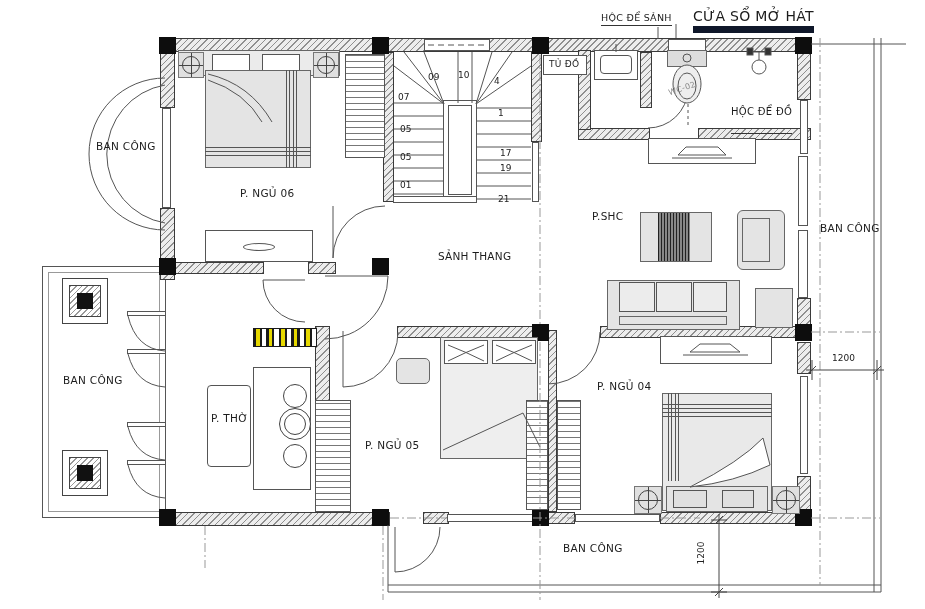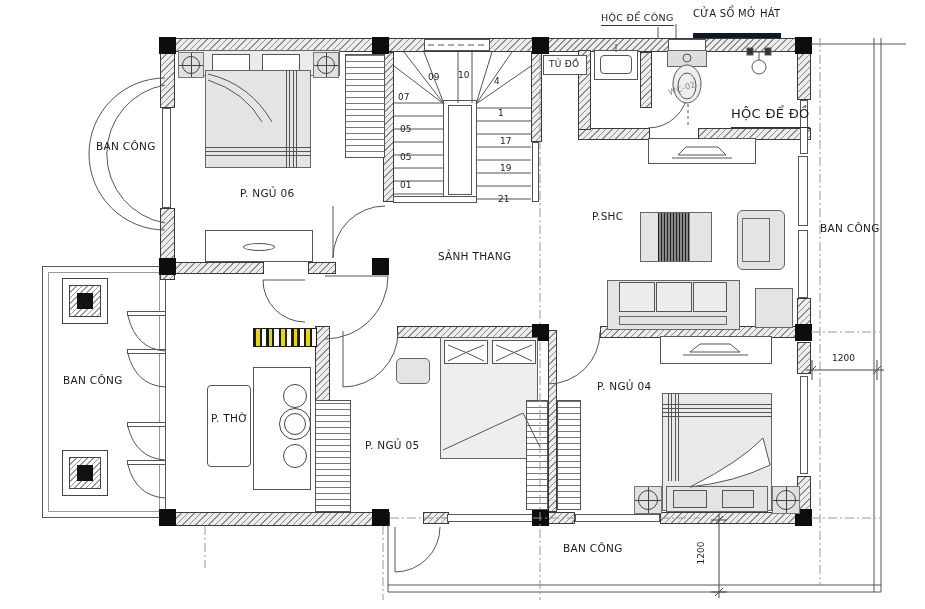--- a/index.html
+++ b/index.html
@@ -100,21 +100,21 @@
   <div class="abs" style="left:448px;top:105px;width:24px;height:90px;border:1px solid #555;z-index:5"></div>
   <div class="thin" style="left:393px;top:196px;width:84px;height:7px"></div>
   <span class="num" style="left:400px;top:180px">01</span>
   <span class="num" style="left:400px;top:152px">05</span>
   <span class="num" style="left:400px;top:124px">05</span>
   <span class="num" style="left:398px;top:92px">07</span>
   <span class="num" style="left:428px;top:72px">09</span>
   <span class="num" style="left:458px;top:70px">10</span>
   <span class="num" style="left:494px;top:76px">4</span>
   <span class="num" style="left:498px;top:108px">1</span>
-  <span class="num" style="left:500px;top:136px">17</span>
+  <span class="num" style="left:500px;top:148px">17</span>
   <span class="num" style="left:500px;top:163px">19</span>
   <span class="num" style="left:498px;top:194px">21</span>
 
   <div class="furn" style="left:178px;top:50px;width:162px;height:26px;background:#ebebeb"></div>
   <div class="ccross" style="left:178px;top:52px;width:24px;height:24px"></div>
   <div class="ccross" style="left:313px;top:52px;width:24px;height:24px"></div>
   <div class="furnw" style="left:212px;top:54px;width:38px;height:17px"></div>
   <div class="furnw" style="left:262px;top:54px;width:38px;height:17px"></div>
   <div class="furn" style="left:205px;top:70px;width:106px;height:98px"></div>
   <div class="band-v" style="left:286px;top:70px;width:12px;height:98px"></div>
@@ -159,24 +159,24 @@
   <div class="furnw" style="left:656px;top:282px;width:36px;height:30px;background:#ececec"></div>
   <div class="furnw" style="left:693px;top:282px;width:34px;height:30px;background:#ececec"></div>
   <div class="abs" style="left:619px;top:316px;width:108px;height:9px;border:1px solid #666;z-index:5"></div>
   <div class="furn" style="left:755px;top:288px;width:38px;height:40px"></div>
 
   <div class="thin" style="left:543px;top:55px;width:44px;height:20px"></div>
   <div class="furnw" style="left:594px;top:50px;width:44px;height:30px"></div>
   <div class="abs" style="left:600px;top:55px;width:32px;height:19px;border:1px solid #555;border-radius:4px;z-index:5"></div>
   <div class="furn" style="left:667px;top:50px;width:40px;height:17px;background:#ddd"></div>
 
-  <span class="lbl" style="left:601px;top:12px;font-size:9.5px;border-bottom:1px solid #333;padding-bottom:2px">HỘC ĐỂ CÔNG</span>
-  <span class="lbl" style="left:693px;top:8px;font-size:10px;border-bottom:5px solid #0f172a;padding-bottom:14px">CỬA SỔ MỞ HÁT</span>
+  <span class="lbl" style="left:601px;top:12px;font-size:9.5px;border-bottom:1px solid #333;padding-bottom:2px">HỘC ĐỂ SẢNH</span>
+  <span class="lbl" style="left:693px;top:8px;font-size:14px;border-bottom:7px solid #0f172a;padding-bottom:2px">CỬA SỔ MỞ HÁT</span>
   <span class="lbl" style="left:549px;top:59px;font-size:9px">TỦ ĐỒ</span>
-  <span class="lbl" style="left:731px;top:106px;font-size:13px;border-bottom:1px solid #333;padding-bottom:6px">HỘC ĐỂ ĐỒ</span>
+  <span class="lbl" style="left:731px;top:106px;font-size:10px;border-bottom:1px solid #333;padding-bottom:16px">HỘC ĐỂ ĐỒ</span>
   <span class="lbl" style="left:668px;top:84px;font-size:8px;color:#888;transform:rotate(-18deg)">WC-02</span>
   <span class="lbl" style="left:96px;top:140px">BAN CÔNG</span>
   <span class="lbl" style="left:63px;top:374px">BAN CÔNG</span>
   <span class="lbl" style="left:820px;top:222px">BAN CÔNG</span>
   <span class="lbl" style="left:563px;top:542px">BAN CÔNG</span>
   <span class="lbl" style="left:240px;top:187px">P. NGỦ 06</span>
   <span class="lbl" style="left:438px;top:250px">SẢNH THANG</span>
   <span class="lbl" style="left:592px;top:210px">P.SHC</span>
   <span class="lbl" style="left:211px;top:412px">P. THỜ</span>
   <span class="lbl" style="left:365px;top:439px">P. NGỦ 05</span>

